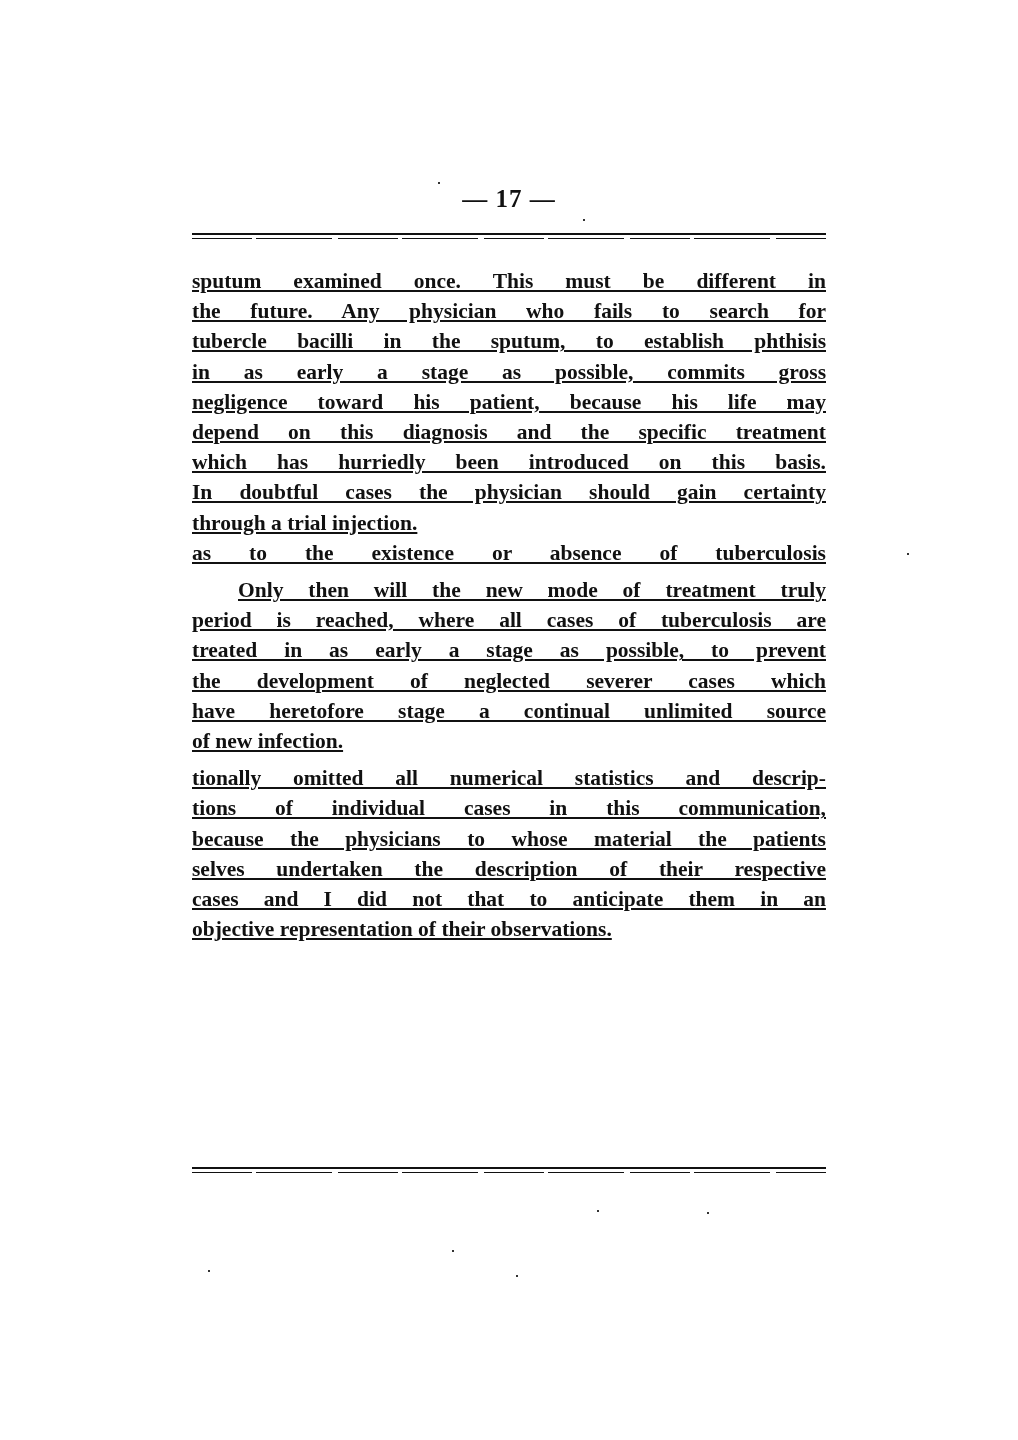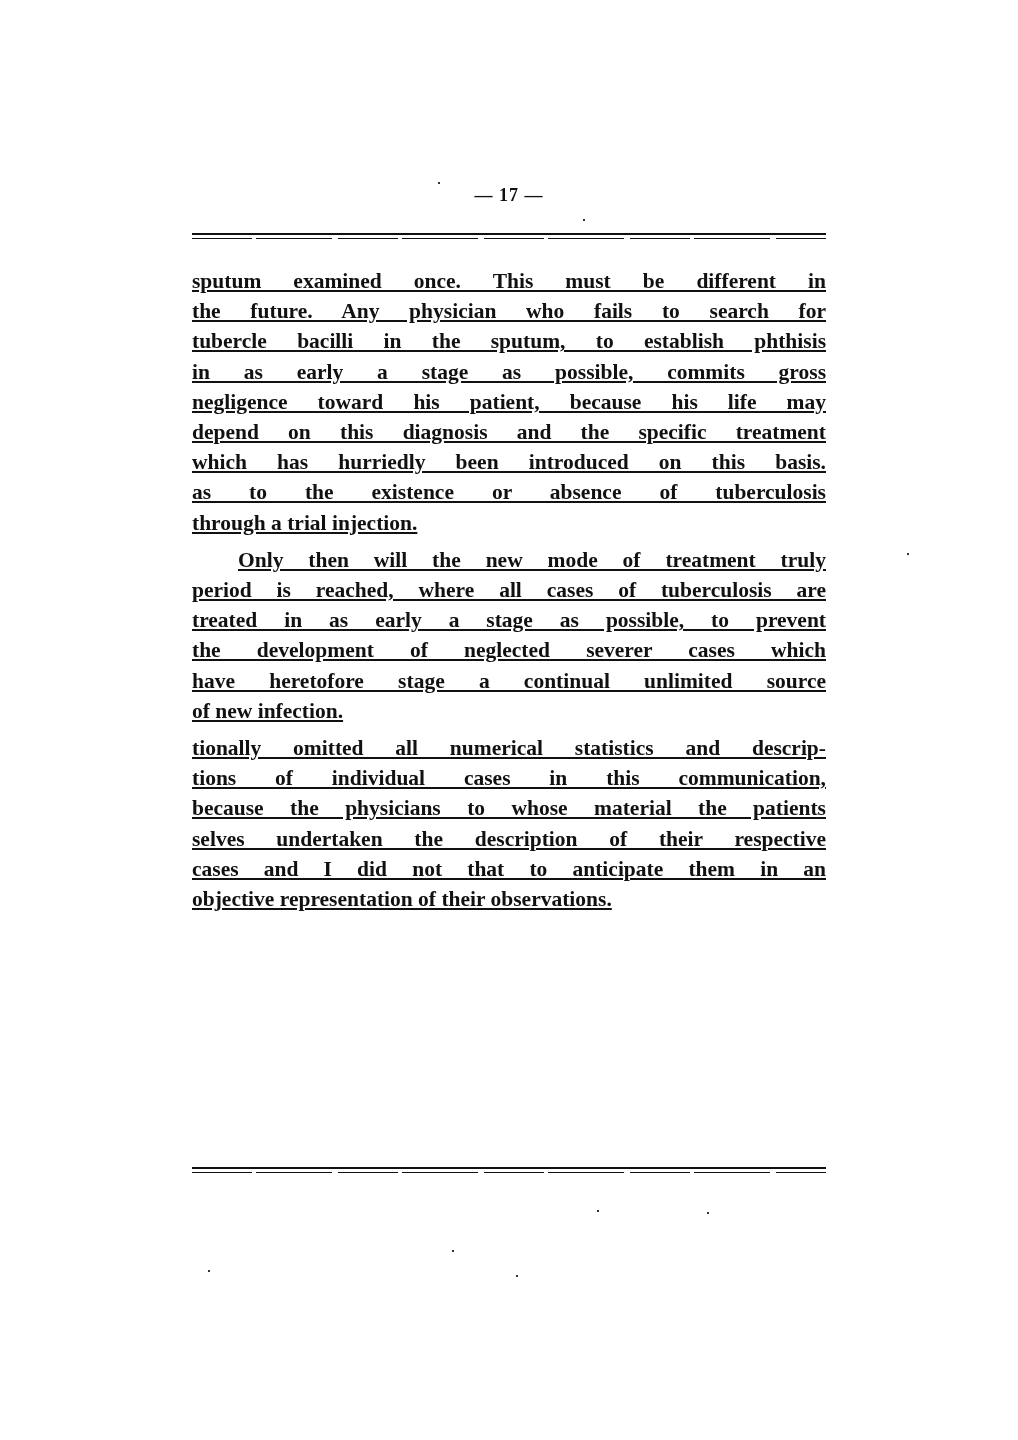--- a/index.html
+++ b/index.html
@@ -14,21 +14,21 @@
       overflow: hidden;
       font-family: "Liberation Serif", "DejaVu Serif", serif;
       color: #111111;
     }
     .page-number {
       position: absolute;
       top: 185px;
       left: 0;
       width: 1018px;
       text-align: center;
-      font-size: 18px;
+      font-size: 25px;
       font-weight: bold;
       letter-spacing: 1px;
     }
     .rule {
       position: absolute;
       left: 192px;
       width: 634px;
     }
     .rule .thick {
       height: 2px;
@@ -90,22 +90,23 @@
 
   <div class="body-text">
     <p class="para">
       <span class="line">sputum examined once.   This must be different in</span>
       <span class="line">the future.   Any physician who fails to search for</span>
       <span class="line">tubercle bacilli in the sputum, to establish phthisis</span>
       <span class="line">in as early a stage as possible, commits gross</span>
       <span class="line">negligence toward his patient, because his life may</span>
       <span class="line">depend on this diagnosis and the specific treatment</span>
       <span class="line">which has hurriedly been introduced on this basis.</span>
+      <span class="line">In doubtful cases the physician should gain certainty</span>
+      <span class="line last">through a trial injection.</span>
       <span class="line">as to the existence or absence of tuberculosis</span>
-      <span class="line last">through a trial injection.</span>
     </p>
     <p class="para">
       <span class="line indent">Only then will the new mode of treatment truly</span>
       <span class="line">period is reached, where all cases of tuberculosis are</span>
       <span class="line">treated in as early a stage as possible, to prevent</span>
       <span class="line">the development of neglected severer cases which</span>
       <span class="line">have heretofore stage a continual unlimited source</span>
       <span class="line last">of new infection.</span>
     </p>
     <p class="para">

